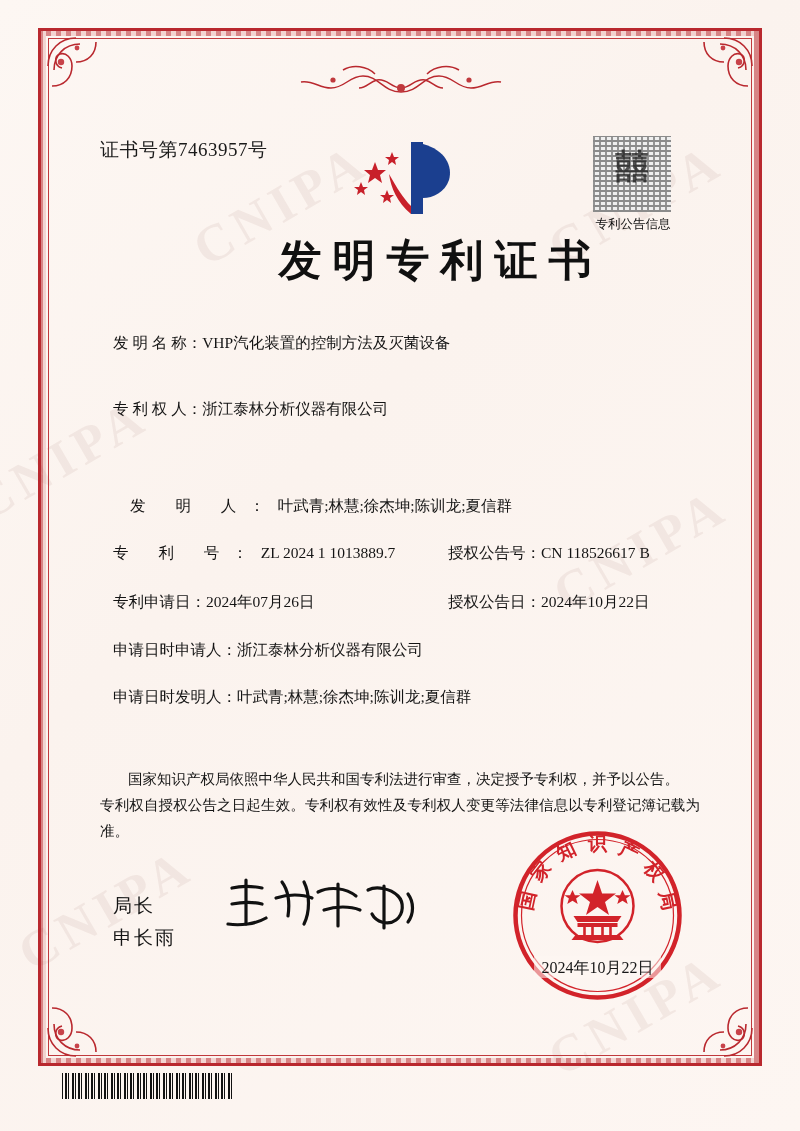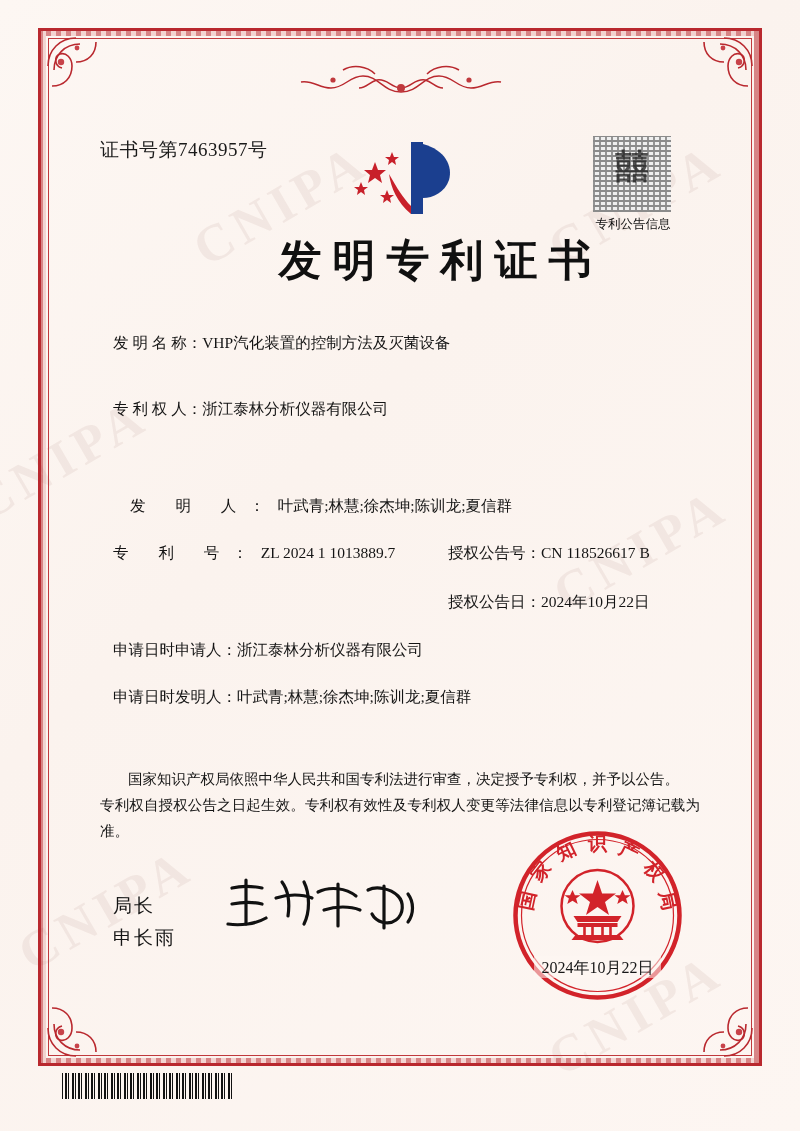--- a/index.html
+++ b/index.html
@@ -363,20 +363,23 @@
   </div>
 
   <div class="field f-patno">
     <span class="lbl spaced-2">专 利 号：</span><span class="val">ZL 2024 1 1013889.7</span>
   </div>
 
   <div class="field f-pubno">
     <span class="lbl">授权公告号：</span><span class="val">CN 118526617 B</span>
   </div>
 
+  <div class="field f-appdate">
+    <span class="lbl">专利申请日：</span><span class="val">2024年07月26日</span>
+  </div>
 
   <div class="field f-pubdate">
     <span class="lbl">授权公告日：</span><span class="val">2024年10月22日</span>
   </div>
 
   <div class="field f-appapp">
     <span class="lbl">申请日时申请人：</span><span class="val">浙江泰林分析仪器有限公司</span>
   </div>
 
   <div class="field f-appinv">

